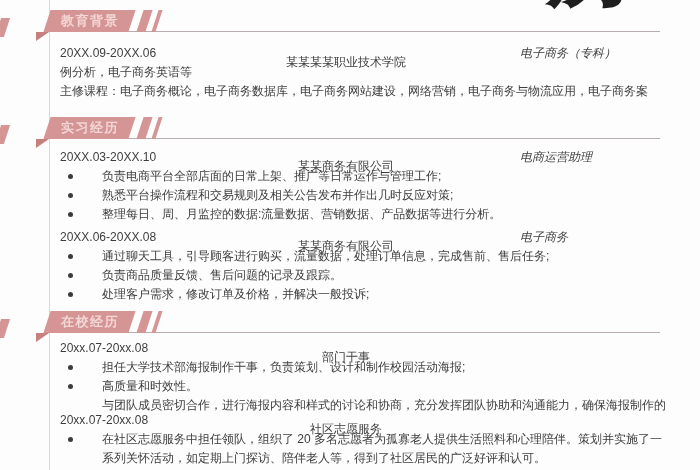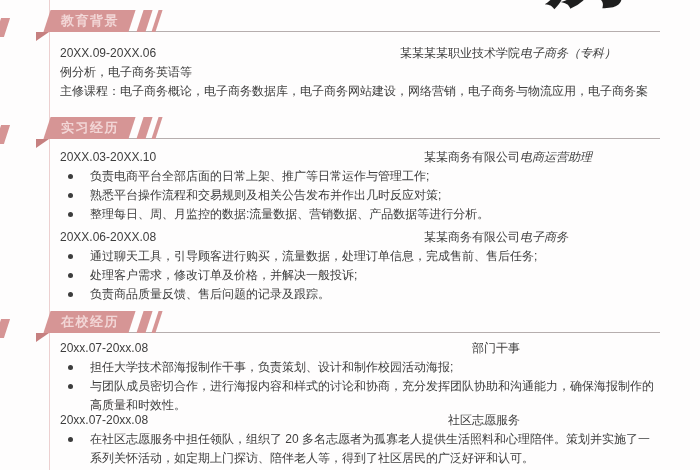--- a/index.html
+++ b/index.html
@@ -27,24 +27,24 @@
   .fold {position:absolute; left:36px; top:22px; width:13px; height:9px; background:var(--accent-dark);
          clip-path:polygon(0 0,100% 0,0 100%);}
   .stripe {position:absolute; top:0; height:22px; background:var(--accent); transform:skewX(-18deg);}
   .s1 {left:140px; width:9px;}
   .s2 {left:155px; width:4px;}
 
   
   .entries {margin-left:60px; width:585px; font-size:12px; line-height:19px;}
   .entry-head {display:flex; height:19px;}
   .date {width:112px; flex:none; white-space:nowrap;}
-  .org  {flex:1; text-align:right; white-space:nowrap;}
+  .org  {flex:1; text-align:center; white-space:nowrap;margin-top:9px;}
   .role {width:125px; flex:none; text-align:left; white-space:nowrap;font-style:italic;}
   .plain-line {height:19px; white-space:nowrap;}
-  .bullet {display:flex;}
+  .bullet {display:flex;gap:12px;}
   .dot {flex:none; width:5px; height:5px; border-radius:50%; background:#3c3c3c; margin:7px 0 0 8px;}
   .btext {margin-left:17px;}
   .bline {height:19px; white-space:nowrap;}
 
   
   .sec-education  .ribbon-row {margin-top:10px;}
   .sec-education  .entries {margin-top:12px;}
   .sec-internship .ribbon-row {margin-top:16px;}
   .sec-internship .entries {margin-top:9px;}
   .sec-internship .entry + .entry {margin-top:4px;}
@@ -140,28 +140,28 @@
   <div class="bullet">
     <span class="dot"></span>
     <div class="btext">
                   <div class="bline">通过聊天工具，引导顾客进行购买，流量数据，处理订单信息，完成售前、售后任务;</div>
                 </div>
   </div>
 
   <div class="bullet">
     <span class="dot"></span>
     <div class="btext">
+                  <div class="bline">负责商品质量反馈、售后问题的记录及跟踪。</div>
+                </div>
+  </div>
+
+  <div class="bullet">
+    <span class="dot"></span>
+    <div class="btext">
                   <div class="bline">处理客户需求，修改订单及价格，并解决一般投诉;</div>
-                </div>
-  </div>
-
-  <div class="bullet">
-    <span class="dot"></span>
-    <div class="btext">
-                  <div class="bline">负责商品质量反馈、售后问题的记录及跟踪。</div>
                 </div>
   </div>
 </div>
   </div>
 </div>
   </section>
 
   <section class="section sec-campus">
     <div class="ribbon-row">
       <span class="hairline"></span>
@@ -184,22 +184,22 @@
   <div class="bullet">
     <span class="dot"></span>
     <div class="btext">
                   <div class="bline">担任大学技术部海报制作干事，负责策划、设计和制作校园活动海报;</div>
                 </div>
   </div>
 
   <div class="bullet">
     <span class="dot"></span>
     <div class="btext">
+                  <div class="bline">高质量和时效性。</div>
                   <div class="bline">与团队成员密切合作，进行海报内容和样式的讨论和协商，充分发挥团队协助和沟通能力，确保海报制作的</div>
-                  <div class="bline">高质量和时效性。</div>
                 </div>
   </div>
 </div>
   </div>
 
   <div class="entry">
     <div class="entry-head">
       <span class="date">20xx.07-20xx.08</span>
       <span class="org">社区志愿服务</span>
       <span class="role"></span>

